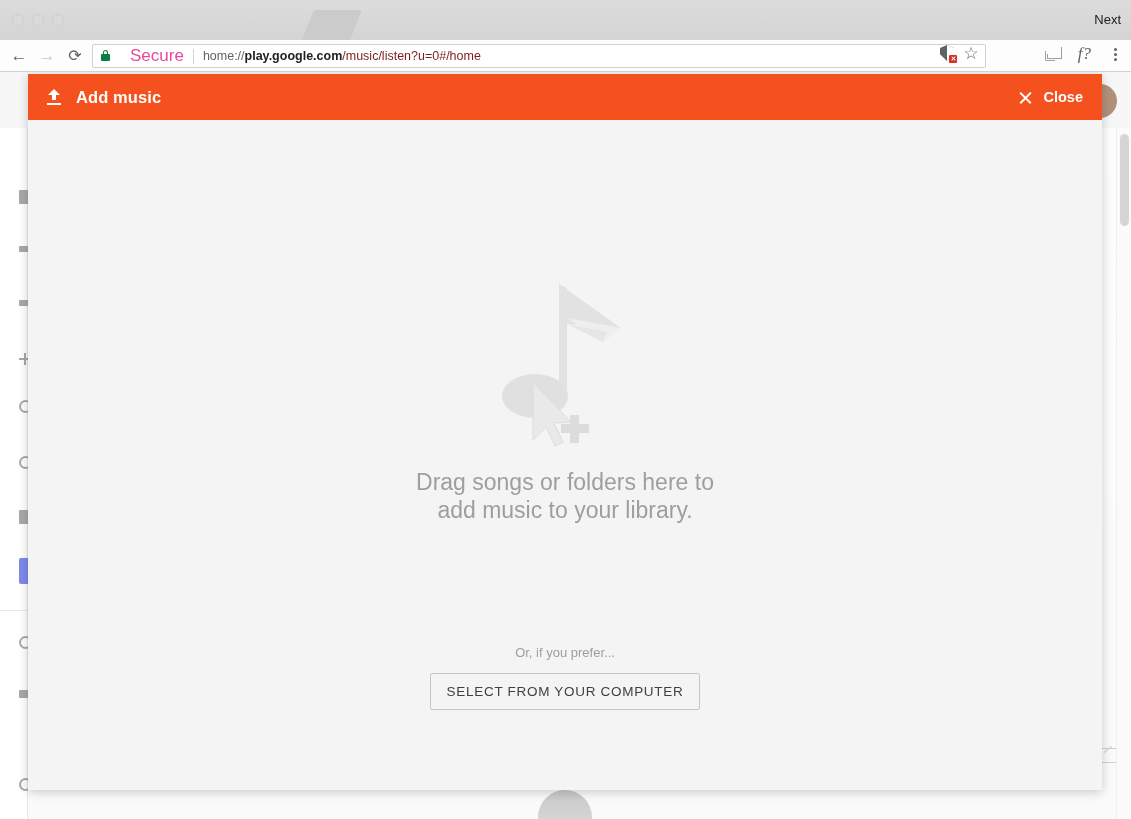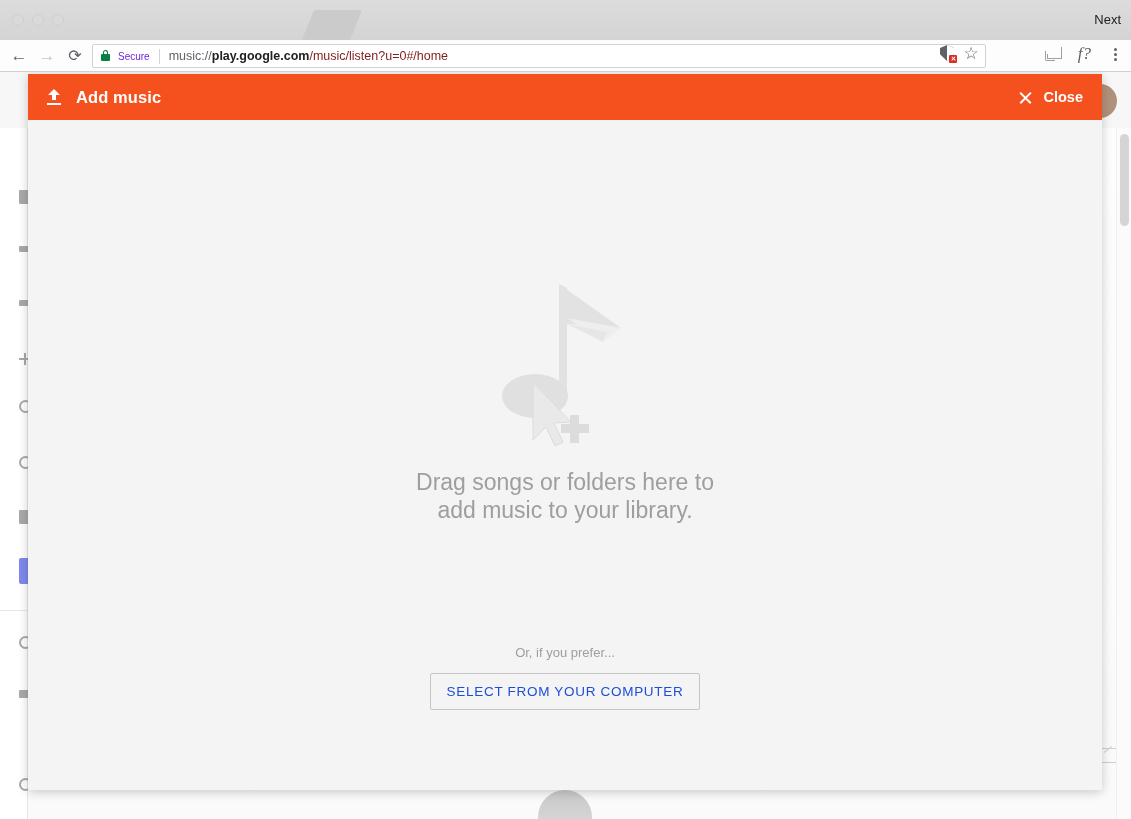--- a/index.html
+++ b/index.html
@@ -175,23 +175,23 @@
     content: "";
     position: absolute;
     left: 2px; top: -4px;
     width: 5px; height: 5px;
     border: 1.4px solid #0b8043;
     border-bottom: none;
     border-radius: 3px 3px 0 0;
     box-sizing: border-box;
   }
   .secure-text {
-    color: #6d28d9;
-    font-size: 10px;
-    margin-left: 8px;
+    color: #ec4899;
+    font-size: 17px;
+    margin-left: 20px;
     flex: 0 0 auto;
   }
   .omni-sep {
     width: 1px; height: 15px;
     background: #d4d4d4;
     margin: 0 9px;
     flex: 0 0 auto;
   }
   .url {
     font-size: 12.5px;
@@ -539,21 +539,21 @@
   .select-btn-row {
     position: absolute;
     left: 0; right: 0;
     top: 553px;
     display: flex;
     justify-content: center;
   }
   .select-btn {
     border: 1px solid #c6c6c6;
     background: transparent;
-    color: #1d4ed8;
+    color: #404040;
     font-size: 13.5px;
     letter-spacing: .7px;
     padding: 10px 16px;
     border-radius: 2px;
     font-family: "Liberation Sans", sans-serif;
     cursor: pointer;
   }
 </style>
 </head>
 <body>
@@ -654,21 +654,21 @@
 
   <div class="toolbar">
     <div class="nav-btn nav-back">←</div>
     <div class="nav-btn nav-fwd">→</div>
     <div class="nav-btn nav-reload">⟳</div>
 
     <div class="omnibox">
       <span class="lock"></span>
       <span class="secure-text">Secure</span>
       <span class="omni-sep"></span>
-      <span class="url"><span class="scheme">music://</span><span class="host">play.google.com</span><span class="path">/music/listen?u=0#/home</span></span>
+      <span class="url"><span class="scheme">home://</span><span class="host">play.google.com</span><span class="path">/music/listen?u=0#/home</span></span>
     </div>
 
     <div class="omni-actions">
       <span class="shield-icon">
         <span class="sh"></span>
           <span class="badge"></span>
       </span>
       <span class="star-icon">☆</span>
     </div>
 

